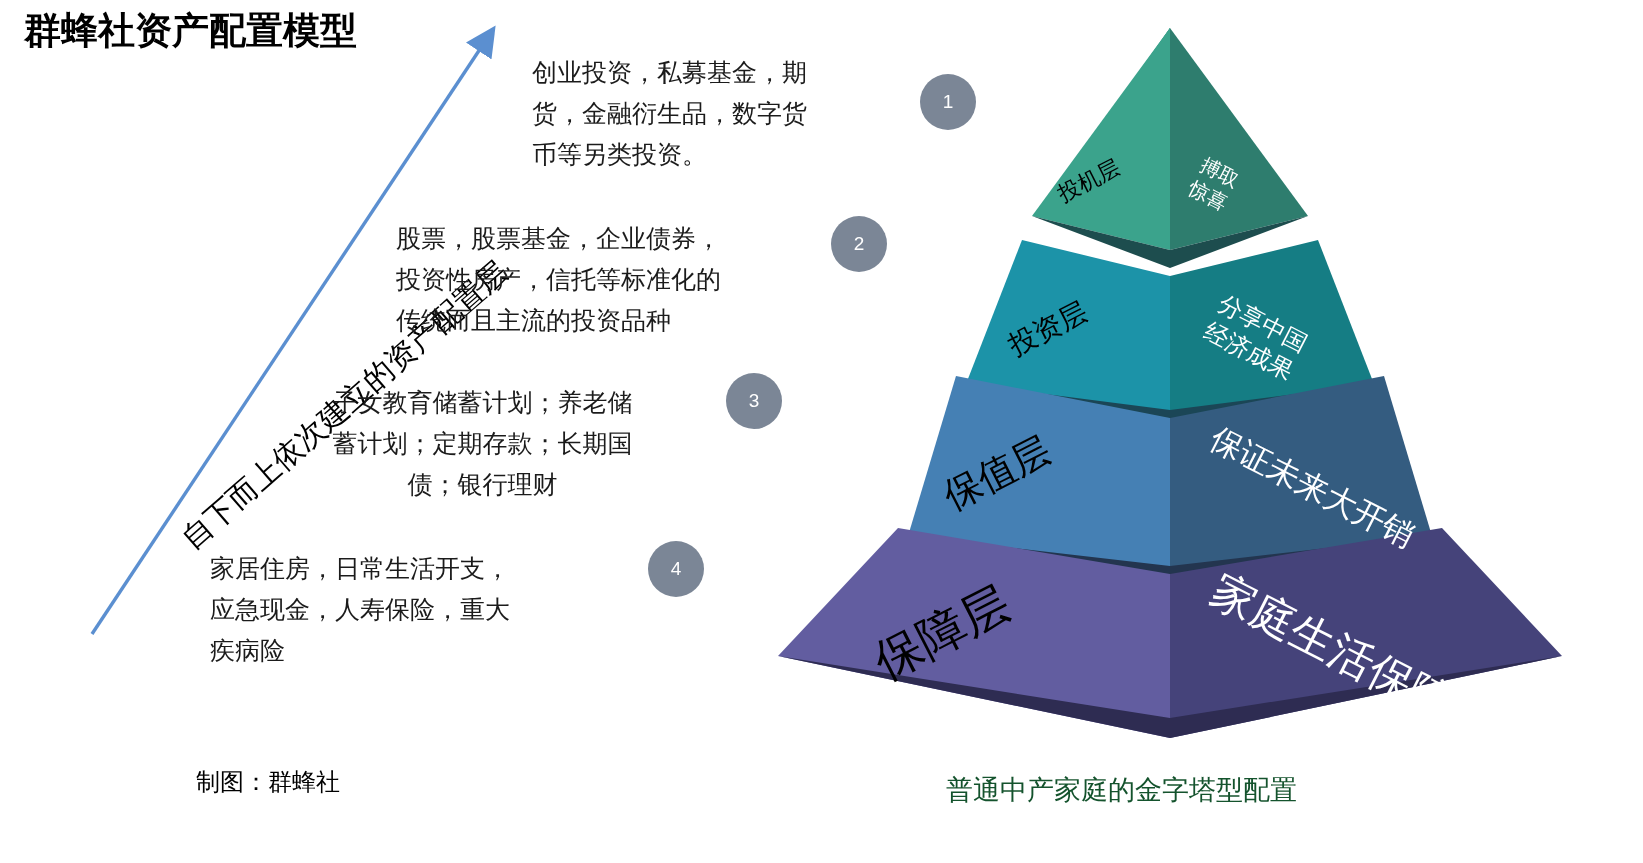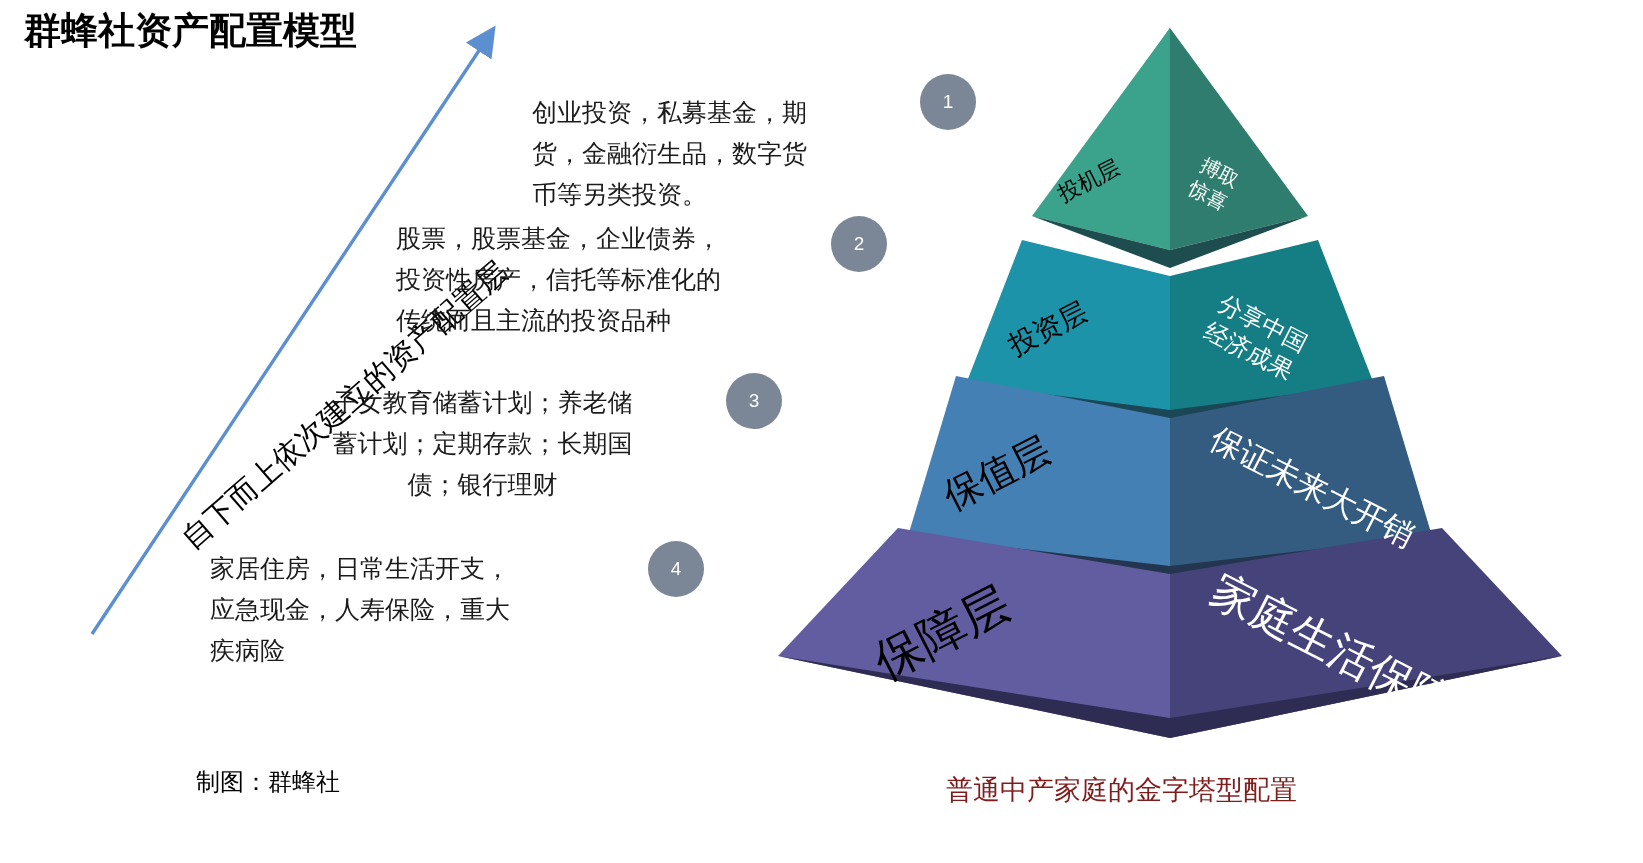--- a/index.html
+++ b/index.html
@@ -23,21 +23,21 @@
     width:430px;text-align:center;
     font-size:30px;color:#000000;white-space:nowrap;
     transform:rotate(-41deg);transform-origin:50% 50%;
   }
 
   
   .desc{
     position:absolute;color:#1b1b1b;font-size:25px;line-height:41px;
     text-align:left;white-space:pre-line;
   }
-  .d1{left:532px;top:52px;width:350px;margin-top:40px;}
+  .d1{left:532px;top:52px;width:350px;}
   .d2{left:396px;top:218px;width:400px;}
   .d3{left:295px;top:382px;width:375px;text-align:center;}
   .d4{left:210px;top:548px;width:375px;}
 
   
   .badge{
     position:absolute;border-radius:50%;background:#7b8696;
     color:#ffffff;display:flex;align-items:center;justify-content:center;
     font-size:19px;
   }
@@ -70,21 +70,21 @@
   .l3-right{left:440px;top:448px;font-size:32px;transform:rotate(27deg);}
   .l4-right{left:440px;top:600px;font-size:44px;transform:rotate(27deg);}
 
   
   .credit{
     position:absolute;left:196px;top:766px;
     font-size:24px;font-weight:normal;color:#000000;white-space:nowrap;
   }
   .caption{
     position:absolute;left:946px;top:772px;
-    font-size:27px;color:#7f1d1d;white-space:nowrap;
+    font-size:27px;color:#14532d;white-space:nowrap;
   }
 </style>
 </head>
 <body>
 
 <div id="stage">
 
   <div class="title">群蜂社资产配置模型</div>
 
   <svg class="arrow-svg" width="460" height="630" viewBox="0 0 460 630">

